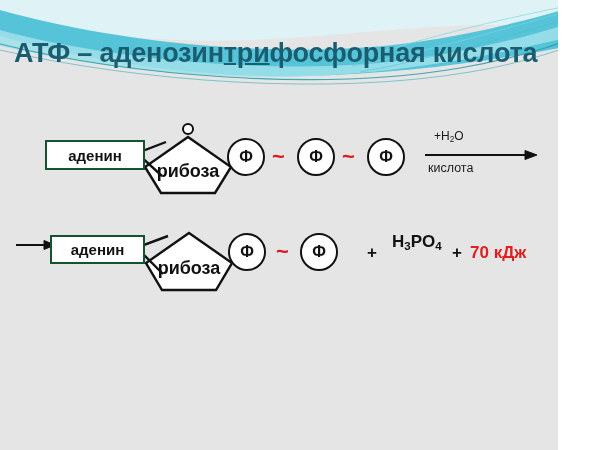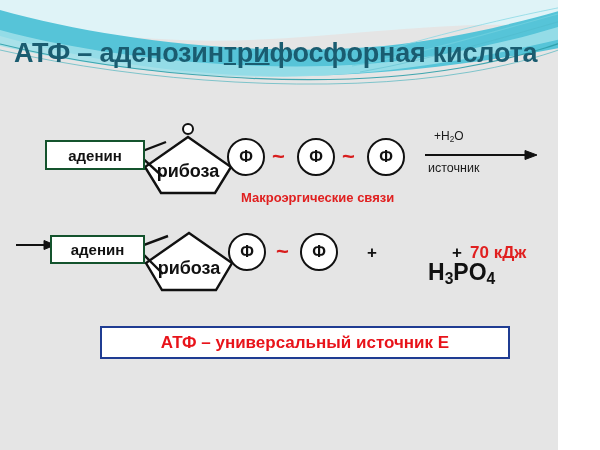--- a/index.html
+++ b/index.html
@@ -192,23 +192,22 @@
   <div class="tilde" style="left:342px; top:146px;"><span>~</span></div>
   <div class="phos" style="left:367px; top:138px; width:38px; height:38px;">
     <span>Ф</span>
   </div>
 
   <div class="rx-top" style="left:434px; top:129px;">+H<sub>2</sub>O</div>
   <svg class="arrow-svg" style="left:425px; top:150px; width:115px; height:12px;" viewBox="0 0 115 12">
     <line x1="0" y1="5" x2="100" y2="5" stroke="#111" stroke-width="2"></line>
     <polygon points="100,0.5 112,5 100,9.5" fill="#111"></polygon>
   </svg>
-  <div class="rx-bottom" style="left:428px; top:161px;">источник</div>
-
-  <div class="red-label" style="left:241px; top:190px;">Макроэргические связи</div>
+  <div class="rx-bottom" style="left:428px; top:161px;">кислота</div>
+
 
   <svg class="arrow-svg" style="left:16px; top:240px; width:40px; height:12px;" viewBox="0 0 40 12">
     <line x1="0" y1="5" x2="28" y2="5" stroke="#111" stroke-width="2"></line>
     <polygon points="28,0.5 39,5 28,9.5" fill="#111"></polygon>
   </svg>
 
   <svg class="arrow-svg" style="left:141px; top:234px; width:30px; height:42px;" viewBox="0 0 30 42">
     <line x1="0" y1="12" x2="27" y2="2" stroke="#111" stroke-width="2.4"></line>
     <line x1="0" y1="18" x2="22" y2="40" stroke="#111" stroke-width="2.4"></line>
   </svg>
@@ -226,21 +225,18 @@
 
   <div class="phos" style="left:228px; top:233px; width:38px; height:38px;">
     <span>Ф</span>
   </div>
   <div class="tilde" style="left:276px; top:241px;"><span>~</span></div>
   <div class="phos" style="left:300px; top:233px; width:38px; height:38px;">
     <span>Ф</span>
   </div>
 
   <div class="black-label" style="left:367px; top:243px; font-size:17px;">+</div>
-  <div class="black-label" style="left:392px; top:259px; font-size:23px;margin-left:36px;">H<sub>3</sub>PO<sub>4</sub></div>
+  <div class="black-label" style="left:392px; top:232px; font-size:17px;">H<sub>3</sub>PO<sub>4</sub></div>
   <div class="black-label" style="left:452px; top:243px; font-size:17px;">+</div>
   <div class="red-label" style="left:470px; top:243px; font-size:17px;">70 кДж</div>
 
-  <div id="conclusion-box">
-    <span id="conclusion-text">АТФ – универсальный источник Е</span>
-  </div>
 
 </div>
 
 </body></html>

